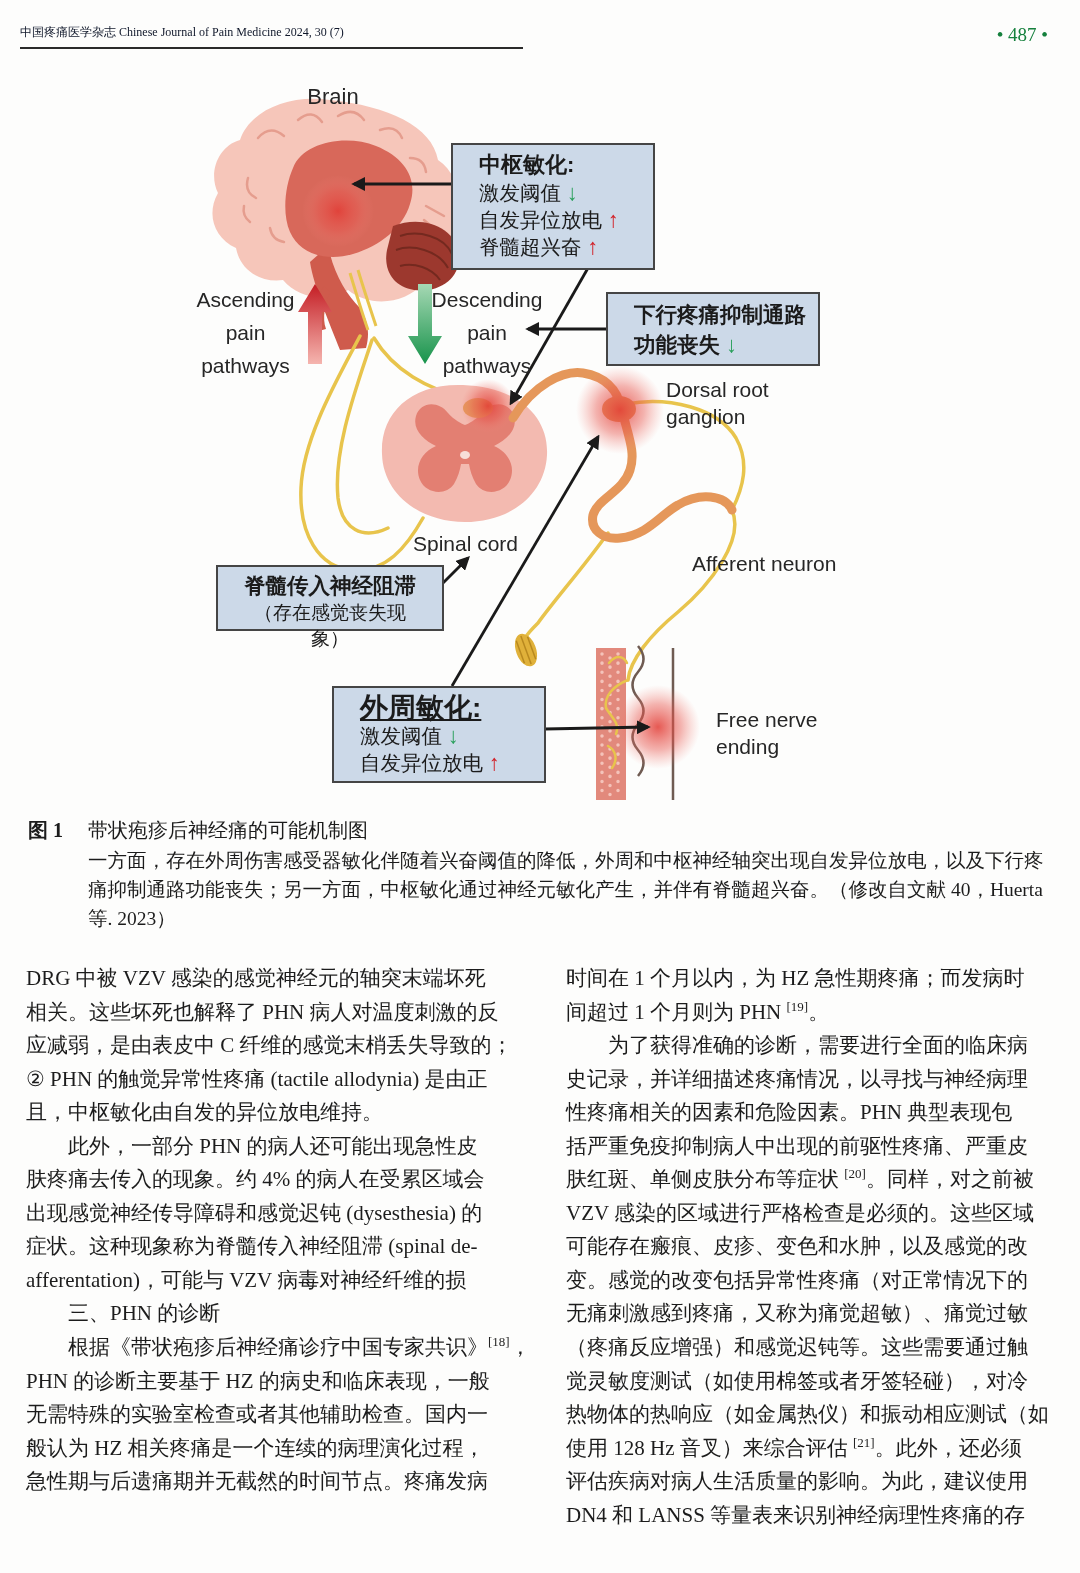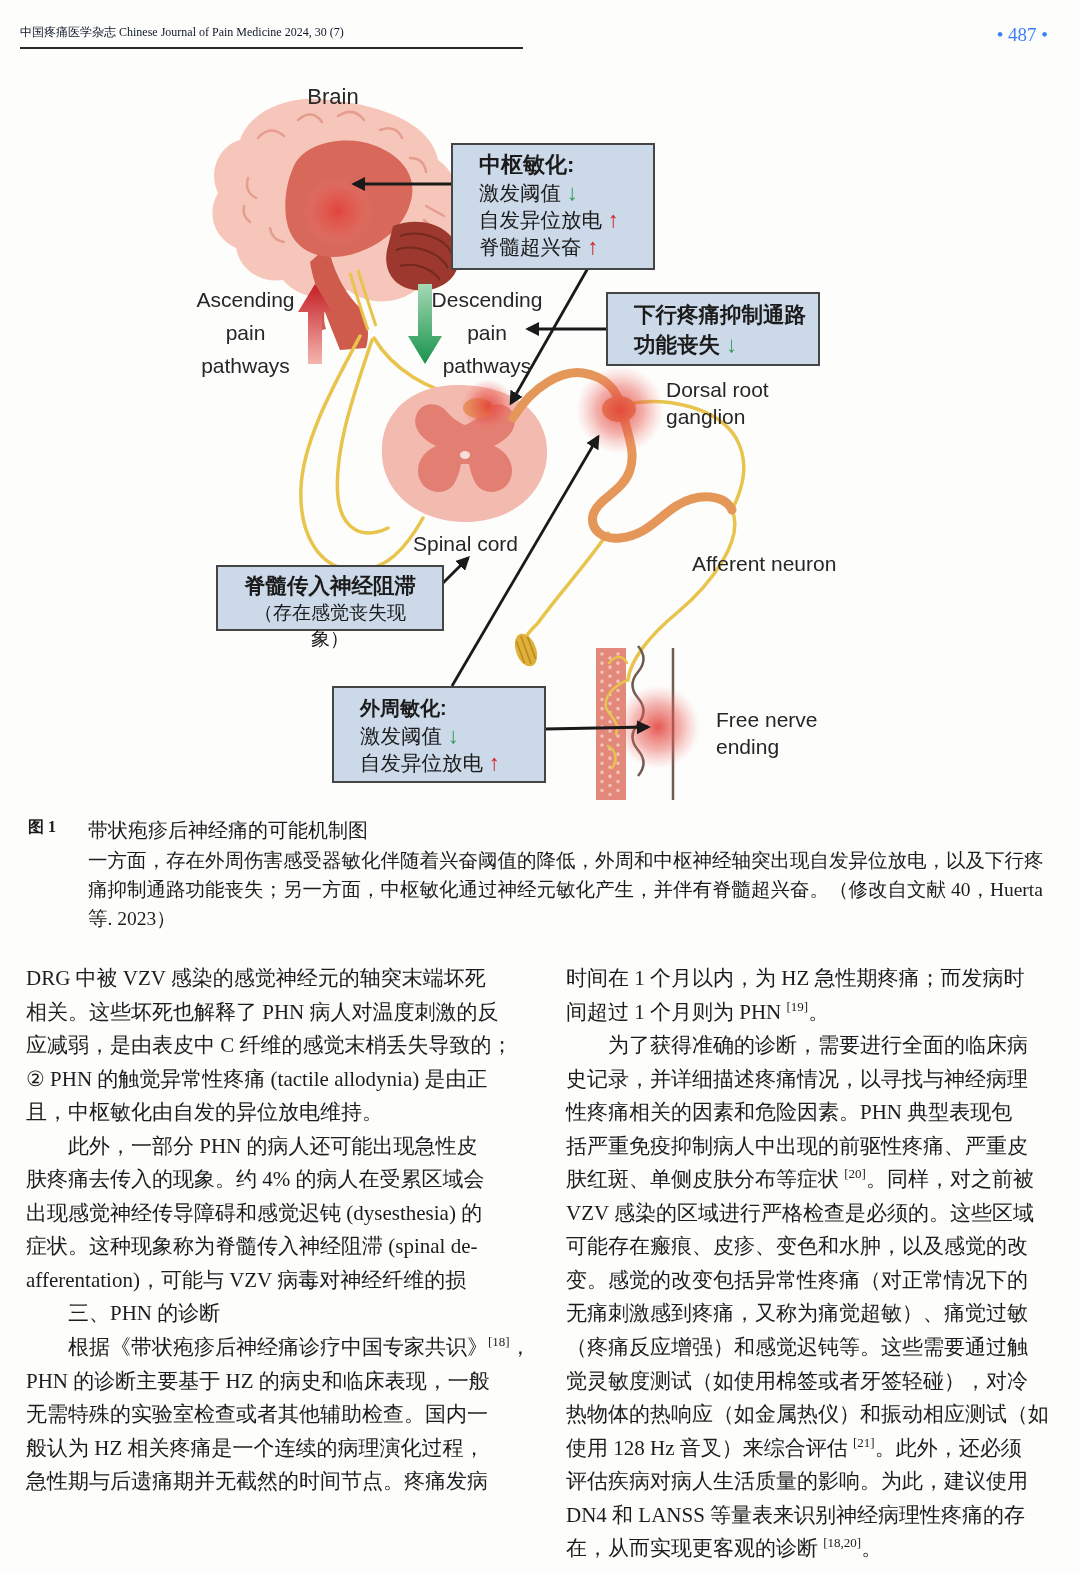--- a/index.html
+++ b/index.html
@@ -1,38 +1,38 @@
 <!DOCTYPE html>
 <html><head>
 <meta charset="utf-8">
 <style>
   html,body{margin:0;padding:0;background:#e9e9e9;}
   .page{position:relative;width:1080px;height:1573px;background:#fdfdfc;margin:0 auto;overflow:hidden;
         font-family:"Liberation Serif","DejaVu Serif",serif;color:#1c1c1c;}
   
   .journal-line{position:absolute;left:20px;top:24px;font-size:12px;color:#0f172a;}
   .header-rule{position:absolute;left:20px;top:47px;width:503px;height:2px;background:#2a2a2a;}
-  .page-num{position:absolute;right:32px;top:24px;font-size:19px;color:#3b82f6;}
+  .page-num{position:absolute;right:32px;top:24px;font-size:19px;color:#15803d;}
   
   .fig{position:absolute;left:8px;top:78px;width:1080px;height:745px;}
   .fig svg{position:absolute;left:0;top:0;}
   .fig-label{position:absolute;font-family:"Liberation Sans","DejaVu Sans",sans-serif;
              font-size:21px;color:#262626;white-space:pre-line;line-height:33px;}
   .fig-box{position:absolute;box-sizing:border-box;background:#ccd9e8;border:2.5px solid #454545;
            font-family:"Liberation Sans","DejaVu Sans",sans-serif;color:#1b1b1b;padding:6px 26px;}
   .fig-box .bx-title{font-weight:bold;font-size:22px;line-height:28px;}
   .box-line{font-size:20.5px;line-height:27px;white-space:nowrap;}
   .box-line .arr{font-weight:bold;font-size:22px;}
   .arr.down{color:#2aa05c;}
   .arr.up{color:#d2232a;}
   .bx-bold .box-line{font-weight:bold;font-size:21.5px;line-height:30px;}
   .bx-center{text-align:center;}
   .bx-sub{font-size:19px;line-height:26px;}
   
-  .cap-tag{position:absolute;left:28px;top:817px;font-size:16px;font-weight:bold;}
+  .cap-tag{position:absolute;left:28px;top:817px;font-size:20px;font-weight:bold;}
   .cap-title{position:absolute;left:88px;top:817px;font-size:20px;}
   .cap-lines{position:absolute;left:88px;top:846px;width:975px;font-size:19.5px;}
   .cap-lines .t-line{line-height:29.2px;}
   
   .col{position:absolute;top:962px;font-size:21px;}
   .col .t-line{line-height:33.55px;white-space:nowrap;}
   .col-left{left:26px;width:500px;}
   .col-right{left:566px;width:500px;}
   .sup{font-size:13px;vertical-align:super;line-height:0;margin-top:48px;}
 </style>
@@ -193,21 +193,21 @@
           <div class="box-line">功能丧失 <span class="arr down">↓</span></div>
         </div>
     </div>
 
     <div class="fig-box bx-center" style="left:208px;top:487px;width:228px;height:66px;">
       <div class="bx-title" style="font-size:21.5px;line-height:27px;">脊髓传入神经阻滞</div>
       <div class="bx-sub">（存在感觉丧失现象）</div>
     </div>
 
     <div class="fig-box" style="left:324px;top:608px;width:214px;height:97px;">
-      <div class="bx-title" style="font-size:20px;">外周敏化:</div>
+      <div class="bx-title" style="font-size:28px;text-decoration:underline;">外周敏化:</div>
       <div>
           <div class="box-line">激发阈值 <span class="arr down">↓</span></div>
           <div class="box-line">自发异位放电 <span class="arr up">↑</span></div>
         </div>
     </div>
   </div>
 
   <div class="cap-tag">图 1</div>
   <div class="cap-title">带状疱疹后神经痛的可能机制图</div>
   <div class="cap-lines">
@@ -245,16 +245,15 @@
       <div class="t-line">VZV 感染的区域进行严格检查是必须的。这些区域</div>
       <div class="t-line">可能存在瘢痕、皮疹、变色和水肿，以及感觉的改</div>
       <div class="t-line">变。感觉的改变包括异常性疼痛（对正常情况下的</div>
       <div class="t-line">无痛刺激感到疼痛，又称为痛觉超敏）、痛觉过敏</div>
       <div class="t-line">（疼痛反应增强）和感觉迟钝等。这些需要通过触</div>
       <div class="t-line">觉灵敏度测试（如使用棉签或者牙签轻碰），对冷</div>
       <div class="t-line">热物体的热响应（如金属热仪）和振动相应测试（如</div>
       <div class="t-line">使用 128 Hz 音叉）来综合评估 <span class="sup">[21]</span>。此外，还必须</div>
       <div class="t-line">评估疾病对病人生活质量的影响。为此，建议使用</div>
       <div class="t-line">DN4 和 LANSS 等量表来识别神经病理性疼痛的存</div>
-      <div class="t-line">在，从而实现更客观的诊断 <span class="sup">[18,20]</span>。</div>
     </div>
 
 </div>
 
 </body></html>

